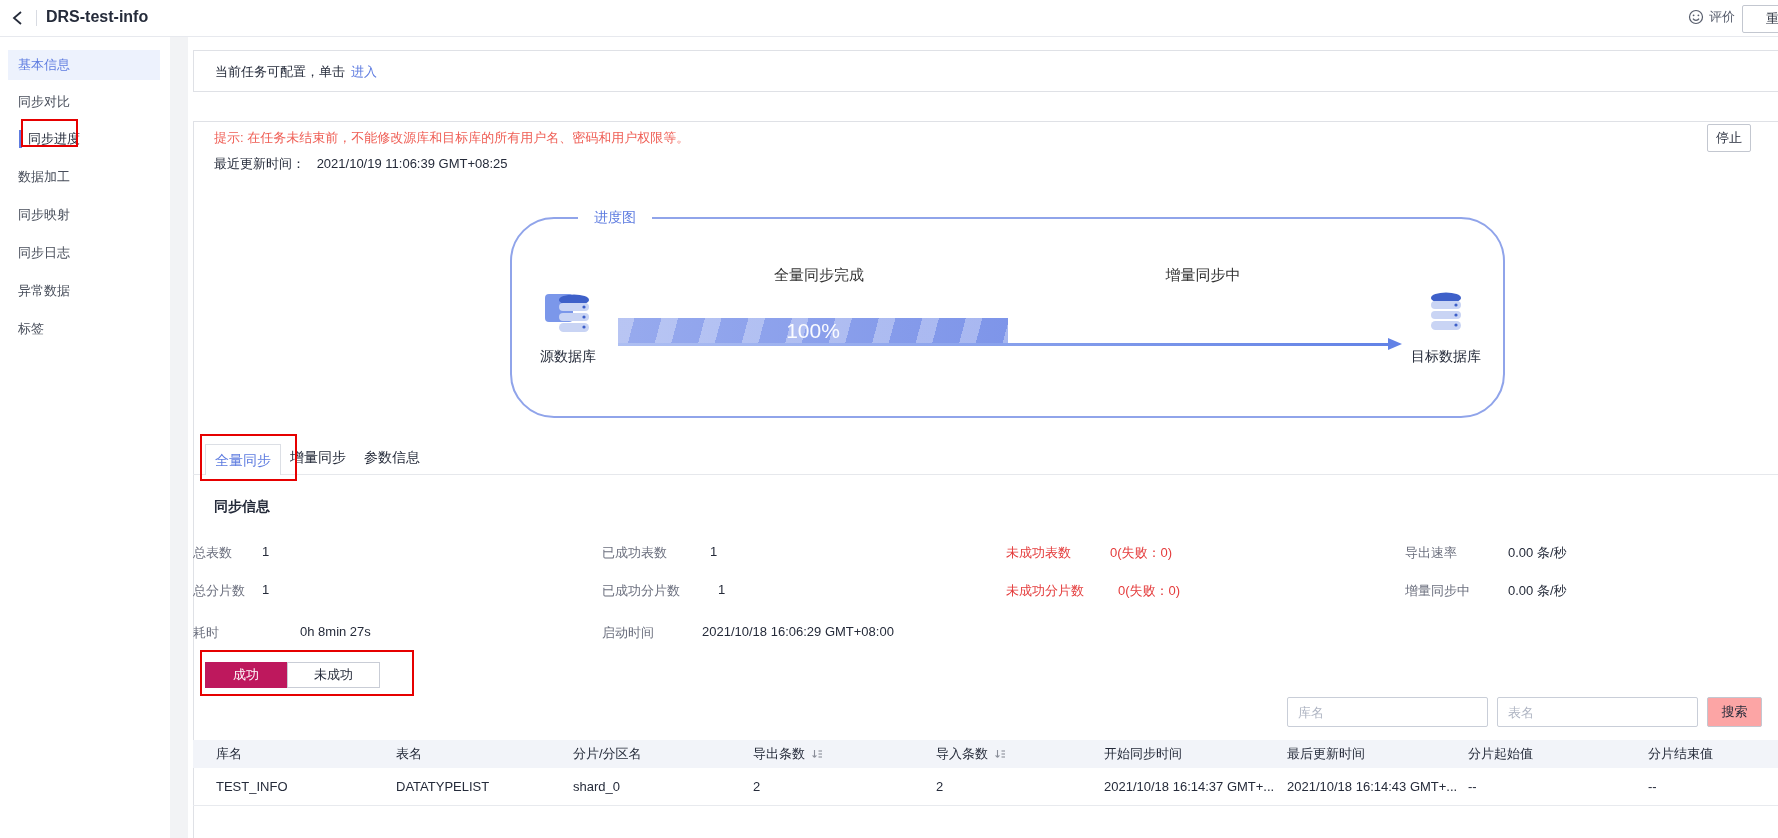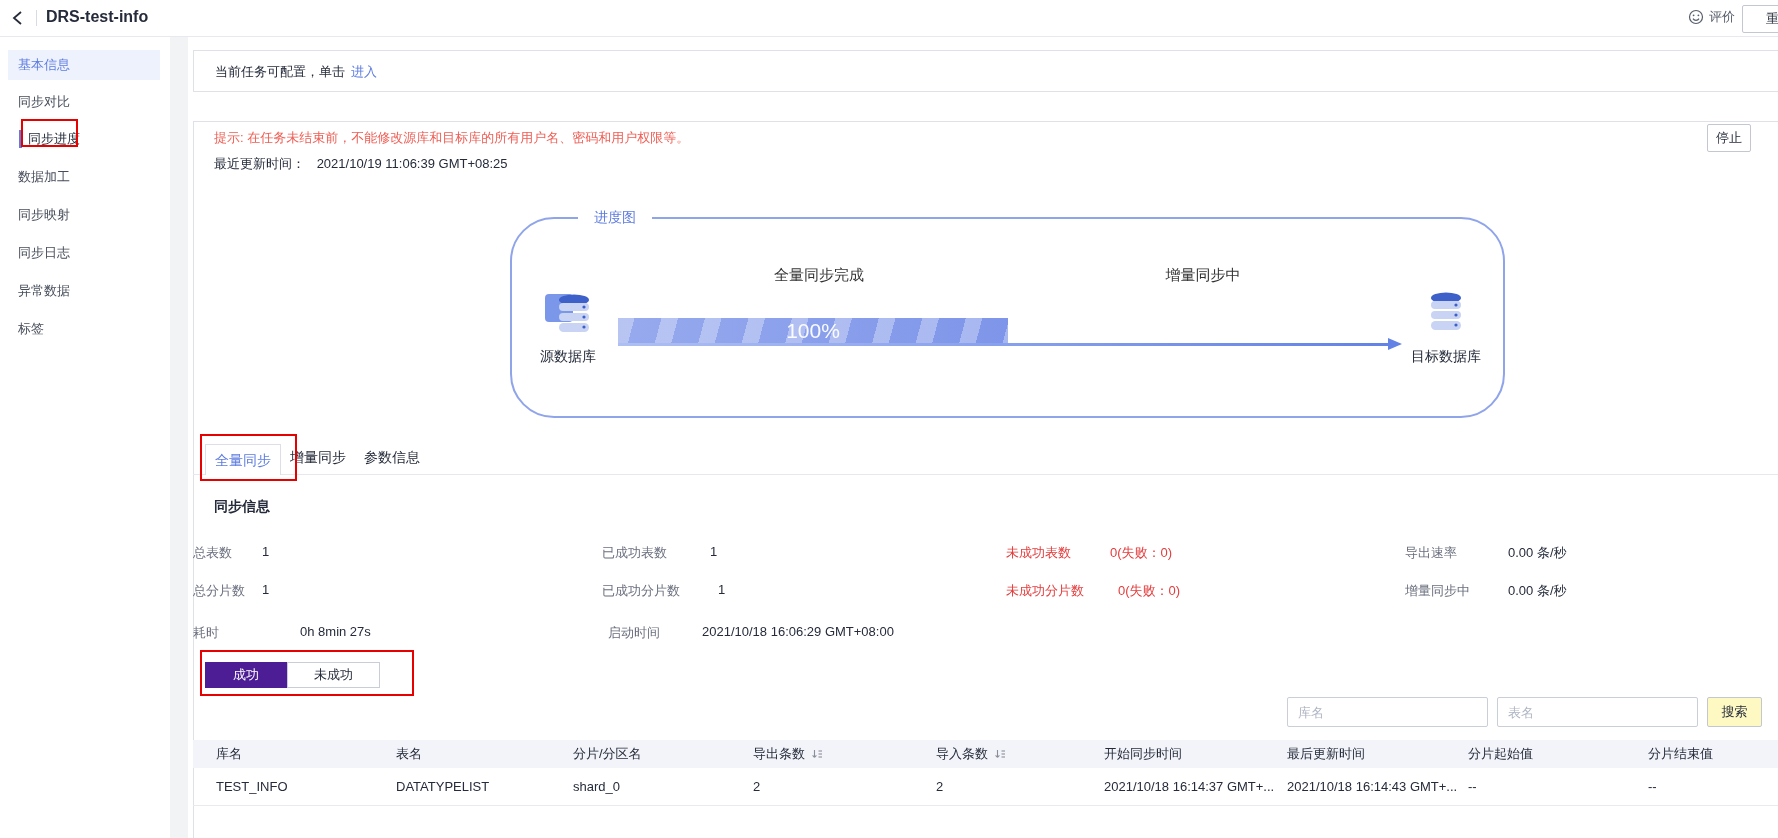--- a/index.html
+++ b/index.html
@@ -48,27 +48,27 @@
   .tab-active{position:absolute;left:205px;top:444px;width:76px;height:31px;background:#fff;border:1px solid #dcdfe5;border-bottom:none;
               box-sizing:border-box;text-align:center;line-height:30px;font-size:14px;color:#5e7ce0;z-index:2;cursor:pointer;}
   .tab-plain{position:absolute;top:449px;font-size:14px;color:#252b3a;cursor:pointer;}
   
   .sync-title{position:absolute;left:214px;top:498px;font-size:14px;font-weight:600;color:#252b3a;}
   .s-label{position:absolute;font-size:13px;color:#6b6f7e;white-space:nowrap;}
   .s-value{position:absolute;font-size:13px;color:#252b3a;white-space:nowrap;}
   .s-red{color:#e43b3b !important;}
   
   .tg-btn{position:absolute;top:662px;height:26px;line-height:26px;text-align:center;font-size:13px;box-sizing:border-box;cursor:pointer;}
-  .tg-on{left:205px;width:82px;background:#4c1d95;color:#fff;}
+  .tg-on{left:205px;width:82px;background:#be185d;color:#fff;}
   .tg-off{left:287px;width:93px;background:#fff;border:1px solid #c9cdd6;color:#252b3a;line-height:24px;}
   
   .srch-input{position:absolute;top:697px;height:30px;width:201px;border:1px solid #c9ced8;border-radius:2px;box-sizing:border-box;
               font-size:13px;padding:0 10px;color:#252b3a;font-family:inherit;}
   .srch-input::placeholder{color:#aeb4c2;}
-  .srch-btn{position:absolute;left:1707px;top:697px;width:55px;height:30px;background:#fef9c3;border:1px solid #c3c7d0;border-radius:2px;
+  .srch-btn{position:absolute;left:1707px;top:697px;width:55px;height:30px;background:#fca5a5;border:1px solid #c3c7d0;border-radius:2px;
             font-size:13px;color:#252b3a;text-align:center;line-height:28px;cursor:pointer;box-sizing:border-box;}
   
   .tbl{position:absolute;left:193px;width:1585px;display:grid;grid-template-columns:180px 177px 180px 183px 168px 183px 181px 180px 1fr;
        padding-left:23px;box-sizing:border-box;font-size:13px;}
   .tbl-head{top:740px;height:28px;background:#f2f4f9;align-items:center;color:#252b3a;}
   .tbl-head > div{display:flex;align-items:center;gap:6px;}
   .tbl-row{top:768px;height:38px;align-items:center;border-bottom:1px solid #e8eaee;color:#252b3a;}
   
   .anno{position:absolute;border:2px solid #e60000;box-sizing:border-box;pointer-events:none;z-index:40;}
   svg{display:block;}
@@ -183,21 +183,21 @@
   <span class="s-value" style="left:262px;top:582px;">1</span>
   <span class="s-label" style="left:602px;top:582px;">已成功分片数</span>
   <span class="s-value" style="left:718px;top:582px;">1</span>
   <span class="s-label s-red" style="left:1006px;top:582px;">未成功分片数</span>
   <span class="s-value s-red" style="left:1118px;top:582px;">0(失败：0)</span>
   <span class="s-label" style="left:1405px;top:582px;">增量同步中</span>
   <span class="s-value" style="left:1508px;top:582px;">0.00 条/秒</span>
 
   <span class="s-label" style="left:193px;top:624px;">耗时</span>
   <span class="s-value" style="left:300px;top:624px;">0h 8min 27s</span>
-  <span class="s-label" style="left:602px;top:624px;margin-left:6px;">启动时间</span>
+  <span class="s-label" style="left:602px;top:624px;">启动时间</span>
   <span class="s-value" style="left:702px;top:624px;">2021/10/18 16:06:29 GMT+08:00</span>
 
   <div class="tg-btn tg-on">成功</div>
   <div class="tg-btn tg-off">未成功</div>
 
   <input class="srch-input" style="left: 1287px;" placeholder="库名">
   <input class="srch-input" style="left: 1497px;" placeholder="表名">
   <div class="srch-btn">搜索</div>
 
   <div class="tbl tbl-head">

